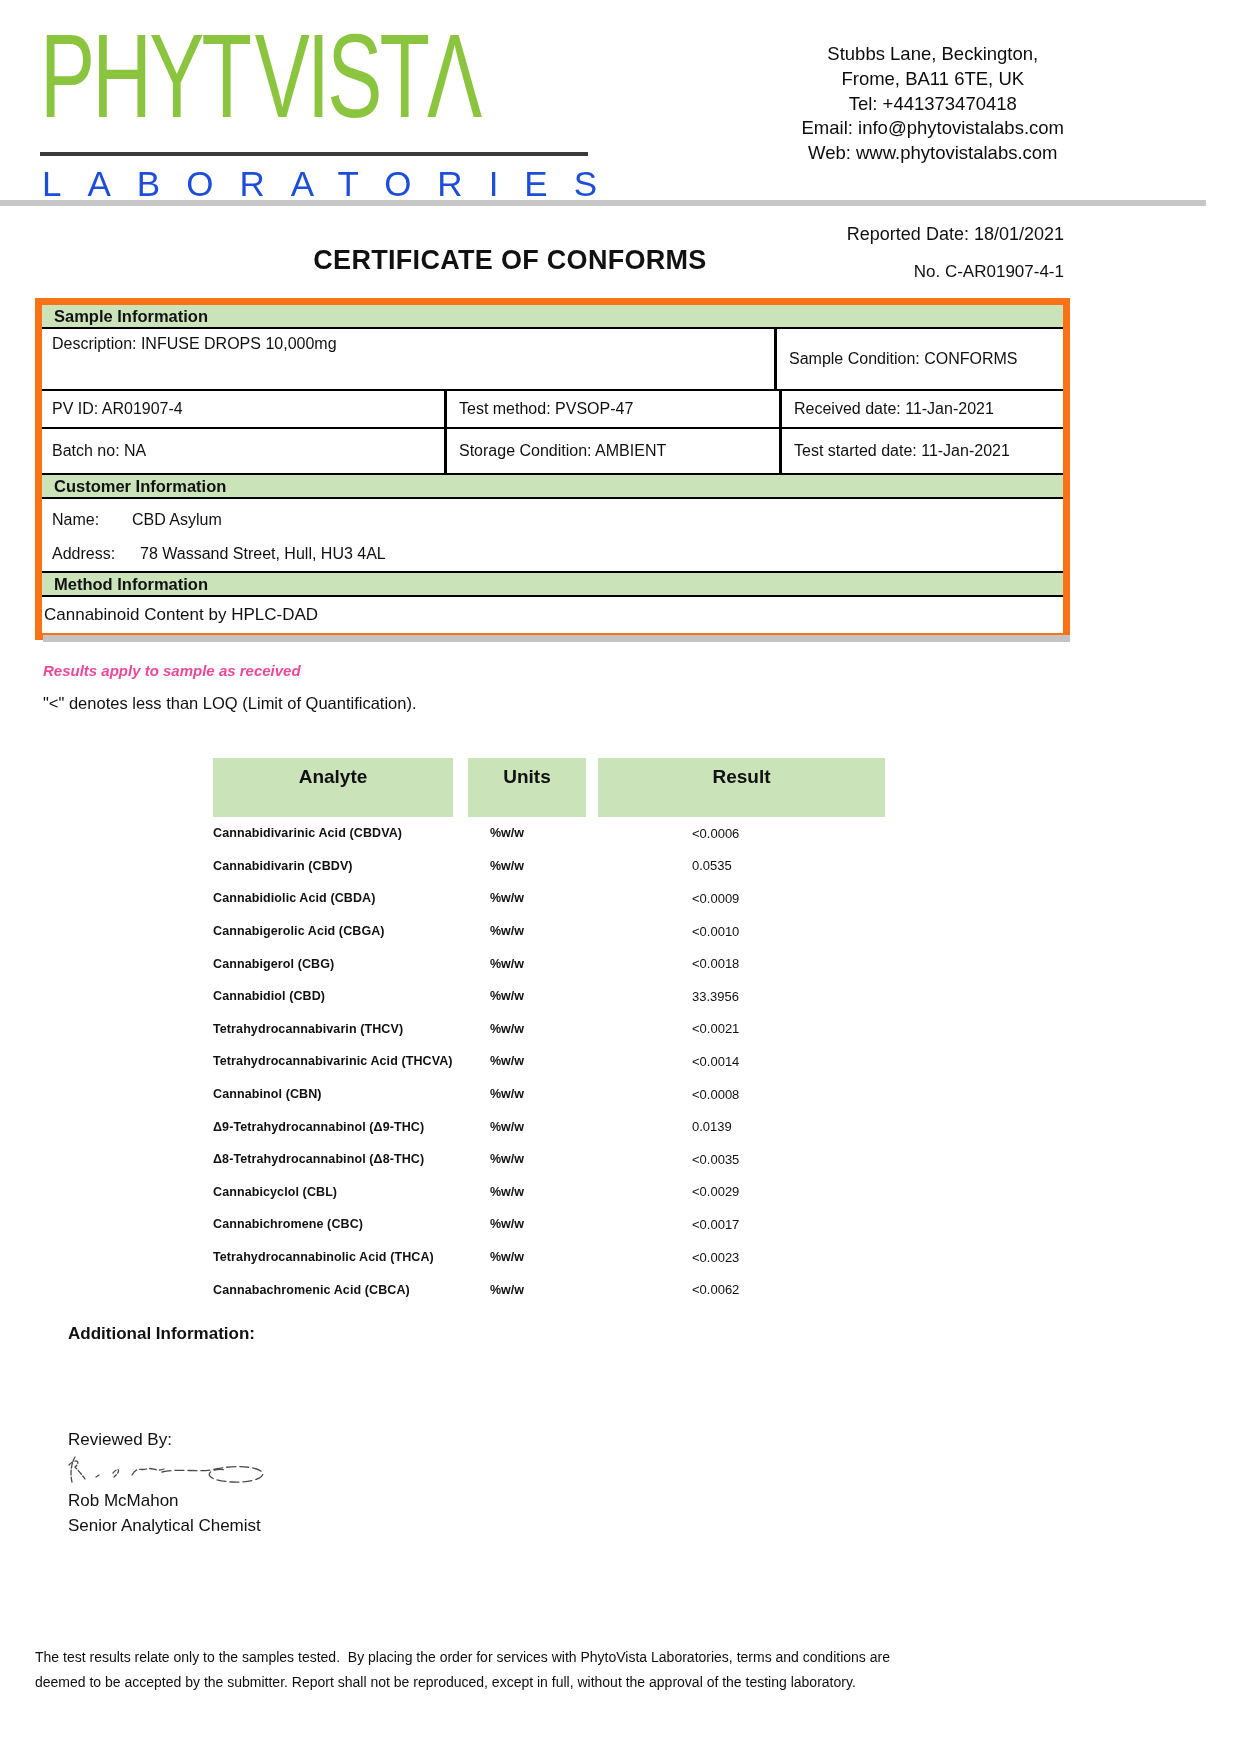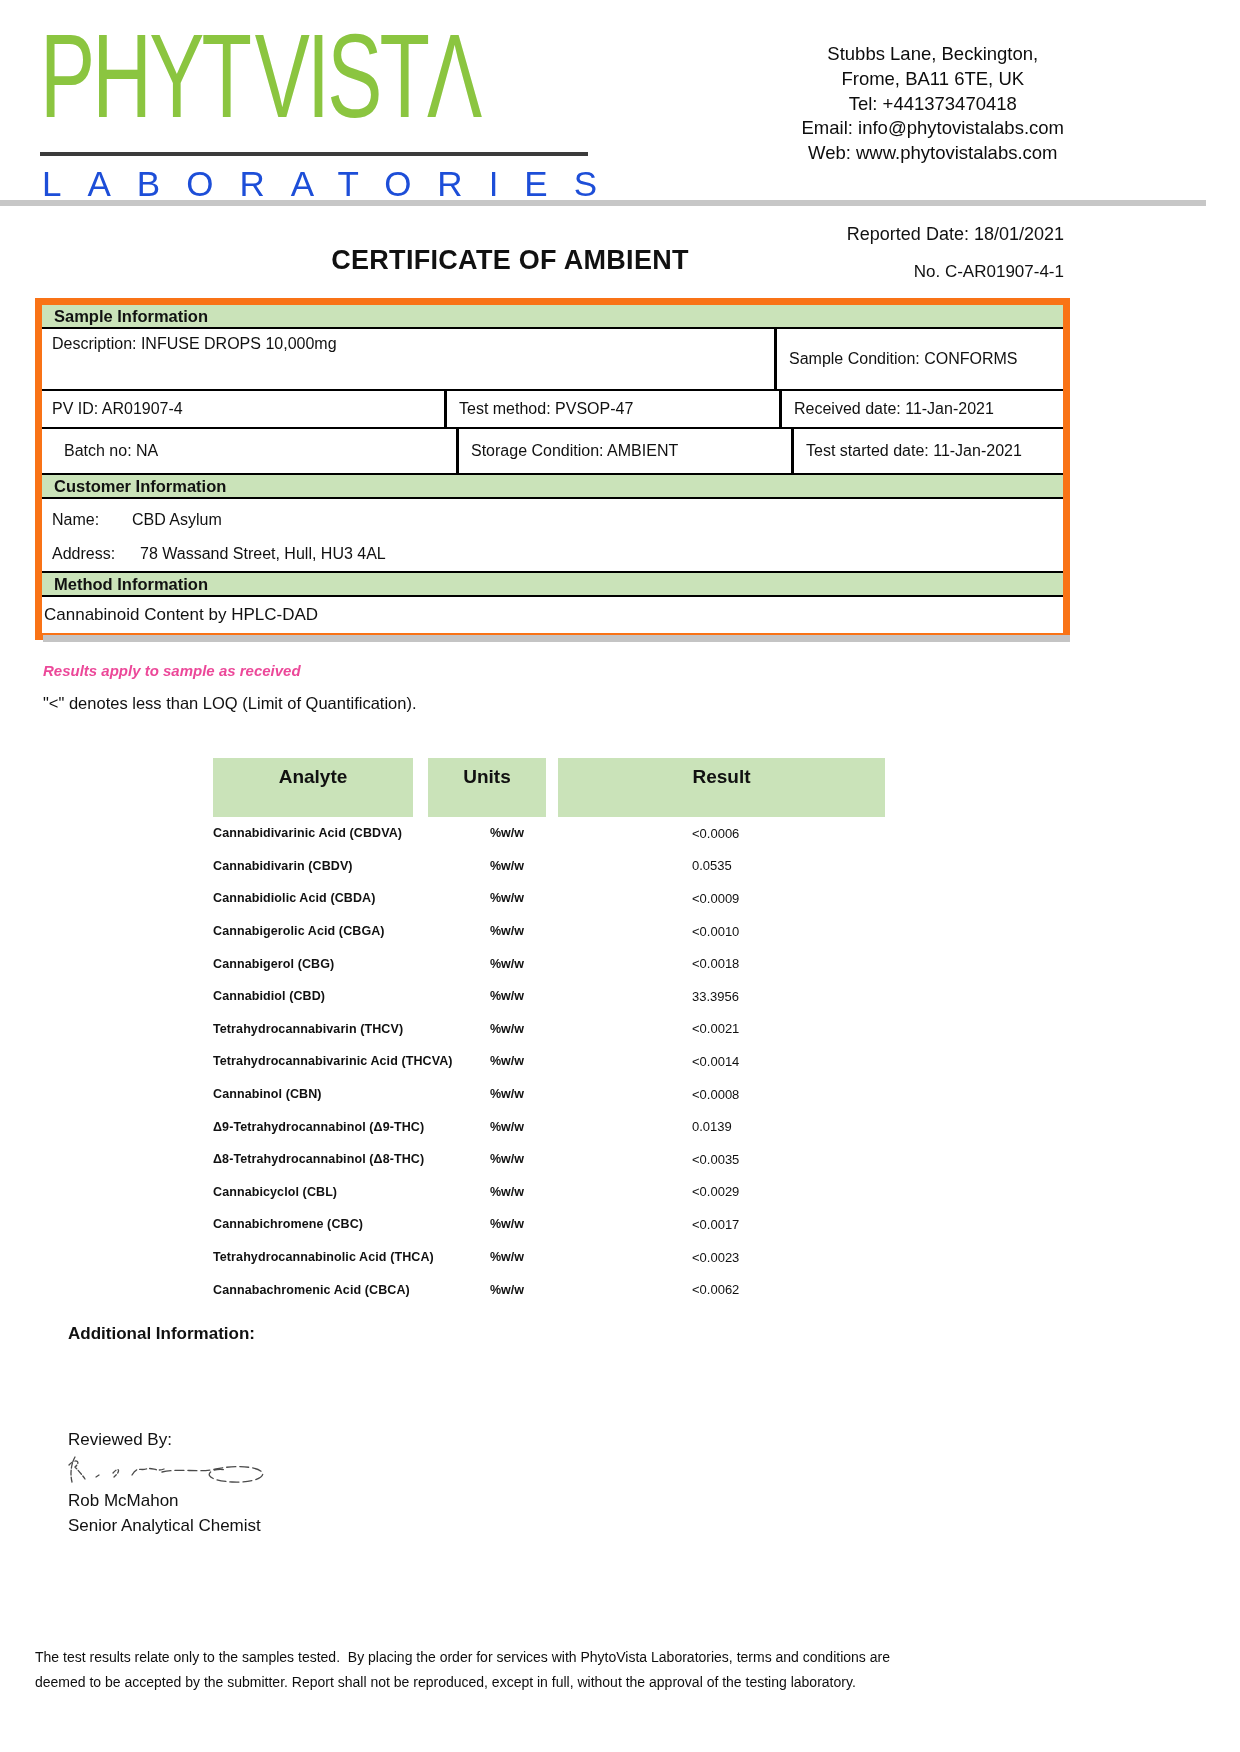--- a/index.html
+++ b/index.html
@@ -37,42 +37,42 @@
   .info-box { position:absolute; top:298px; left:35px; width:1021px; border:7px solid #f97316; font-size:16px; }
   .sec-bar {
     height:22px; background:#cae3b9; border-bottom:2px solid #000;
     display:flex; align-items:center; padding-left:12px; font-weight:700; font-size:16.5px;
   }
   .row-desc { display:flex; border-bottom:2px solid #000; height:60px; }
   .cell-desc { width:722px; border-right:3px solid #000; padding:6px 0 0 10px; }
   .cell-cond { flex:1; display:flex; align-items:center; padding-left:12px; }
   .row-3col { display:flex; border-bottom:2px solid #000; }
   .row-pv   { height:36px; }
-  .row-batch{ height:44px;padding-left:12px; }
+  .row-batch{ height:44px; }
   .c1 { width:392px; border-right:3px solid #000; display:flex; align-items:center; padding-left:10px; }
   .c2 { width:320px; border-right:3px solid #000; display:flex; align-items:center; padding-left:12px; }
   .c3 { flex:1; display:flex; align-items:center; padding-left:12px; }
   .cust-block { border-bottom:2px solid #000; height:60px; padding:12px 0 0 10px; }
   .kv { display:flex; }
   .kv .k { width:80px; }
   .kv + .kv { margin-top:16px;gap:8px; }
   .method-row { height:36px; display:flex; align-items:center; padding-left:2px; font-size:17px; }
 
   .box-shadow { position:absolute; top:635px; left:43px; width:1027px; height:7px; background:#c4c4c4; }
 
   .note1 { position:absolute; top:662px; left:43px; font-size:15px; font-weight:700; font-style:italic; color:#ec4899; }
   .note2 { position:absolute; top:694px; left:43px; font-size:16.5px; }
 
   
   .results { position:absolute; top:758px; left:213px; width:672px; }
   .res-head { display:flex; height:59px; }
   .res-head .hc {
     background:#cae3b9; text-align:center; padding-top:8px; font-size:19px; font-weight:700;
   }
-  .h-analyte { width:200px; }
+  .h-analyte { width:240px; }
   .h-gap1 { width:15px; }
   .h-units { width:118px; }
   .h-gap2 { width:12px; }
   .h-result { flex:1; }
   .res-row { display:flex; align-items:center; height:32.6px; }
   .r-analyte { width:277px; font-weight:700; font-size:12.5px; letter-spacing:0.1px; }
   .r-units { width:202px; font-weight:700; font-size:12.5px; }
   .r-result { flex:1; font-size:13px; }
 
   .additional { position:absolute; top:1324px; left:68px; font-size:17px; font-weight:700; }
@@ -110,21 +110,21 @@
     <div>Stubbs Lane, Beckington,</div>
     <div>Frome, BA11 6TE, UK</div>
     <div>Tel: +441373470418</div>
     <div>Email: info@phytovistalabs.com</div>
     <div>Web: www.phytovistalabs.com</div>
   </div>
 
   <div class="page-rule"></div>
 
   <div class="reported-date">Reported Date: 18/01/2021</div>
-  <div class="title">CERTIFICATE OF AMBIENT</div>
+  <div class="title">CERTIFICATE OF CONFORMS</div>
   <div class="cert-no">No. C-AR01907-4-1</div>
 
   <div class="info-box">
     <div class="sec-bar">Sample Information</div>
     <div class="row-desc">
       <div class="cell-desc">Description: INFUSE DROPS 10,000mg</div>
       <div class="cell-cond">Sample Condition: CONFORMS</div>
     </div>
     <div class="row-3col row-pv">
       <div class="c1">PV ID: AR01907-4</div>

